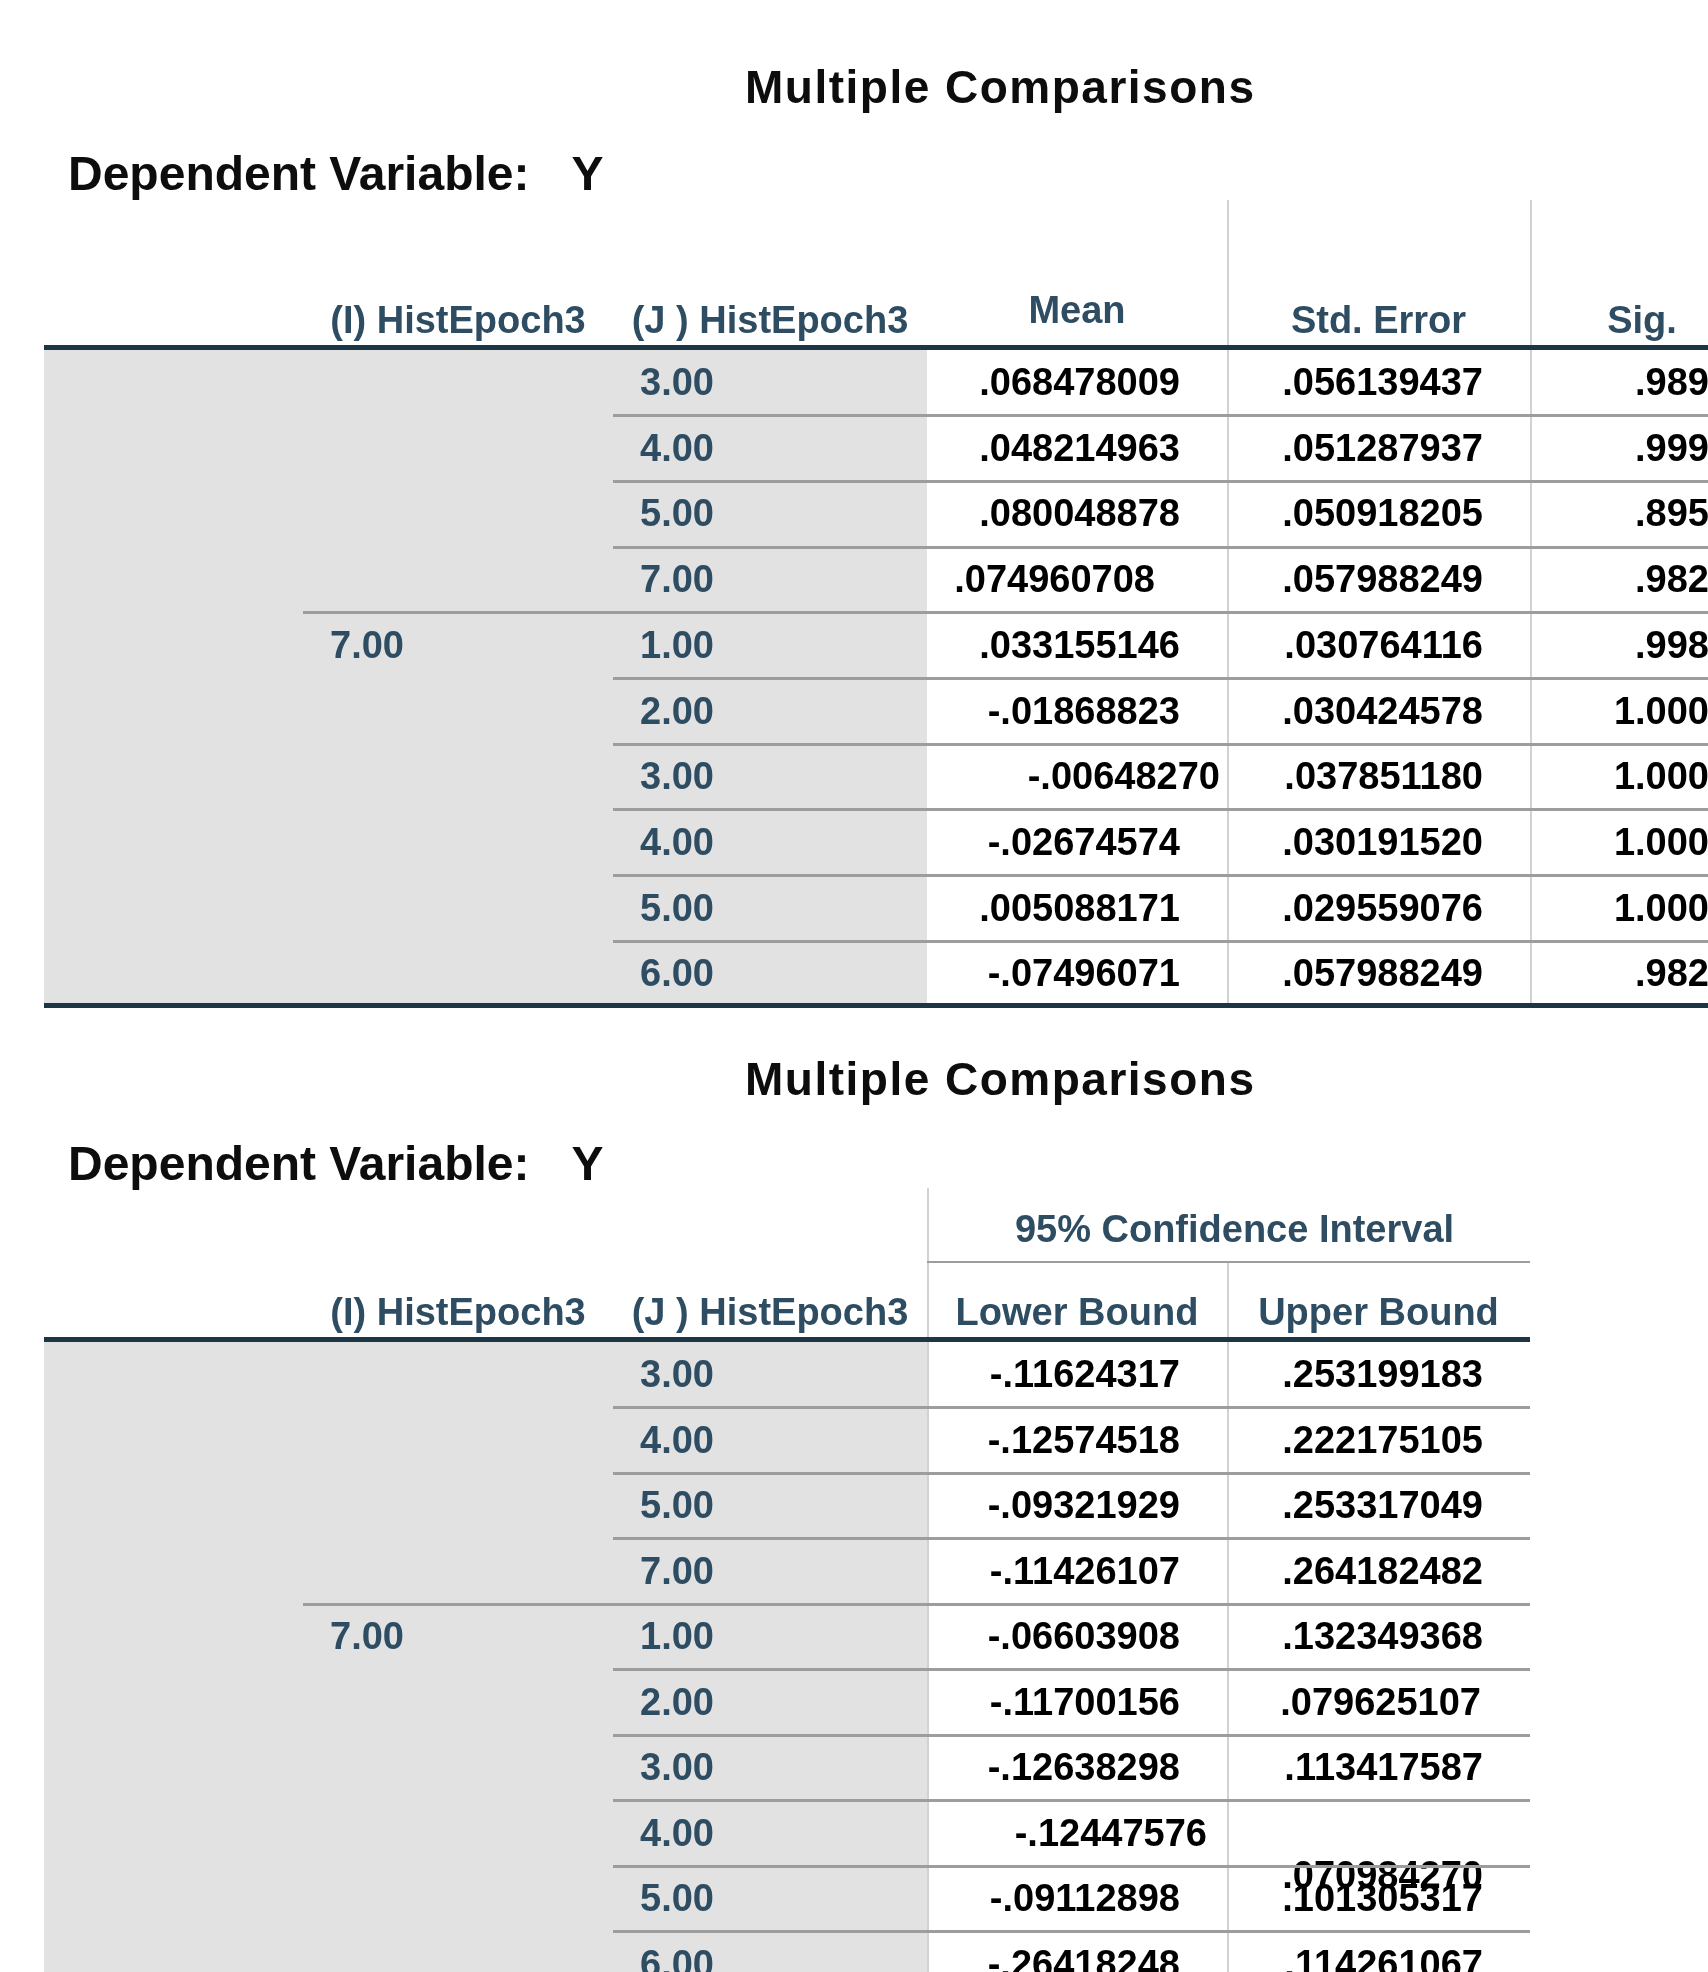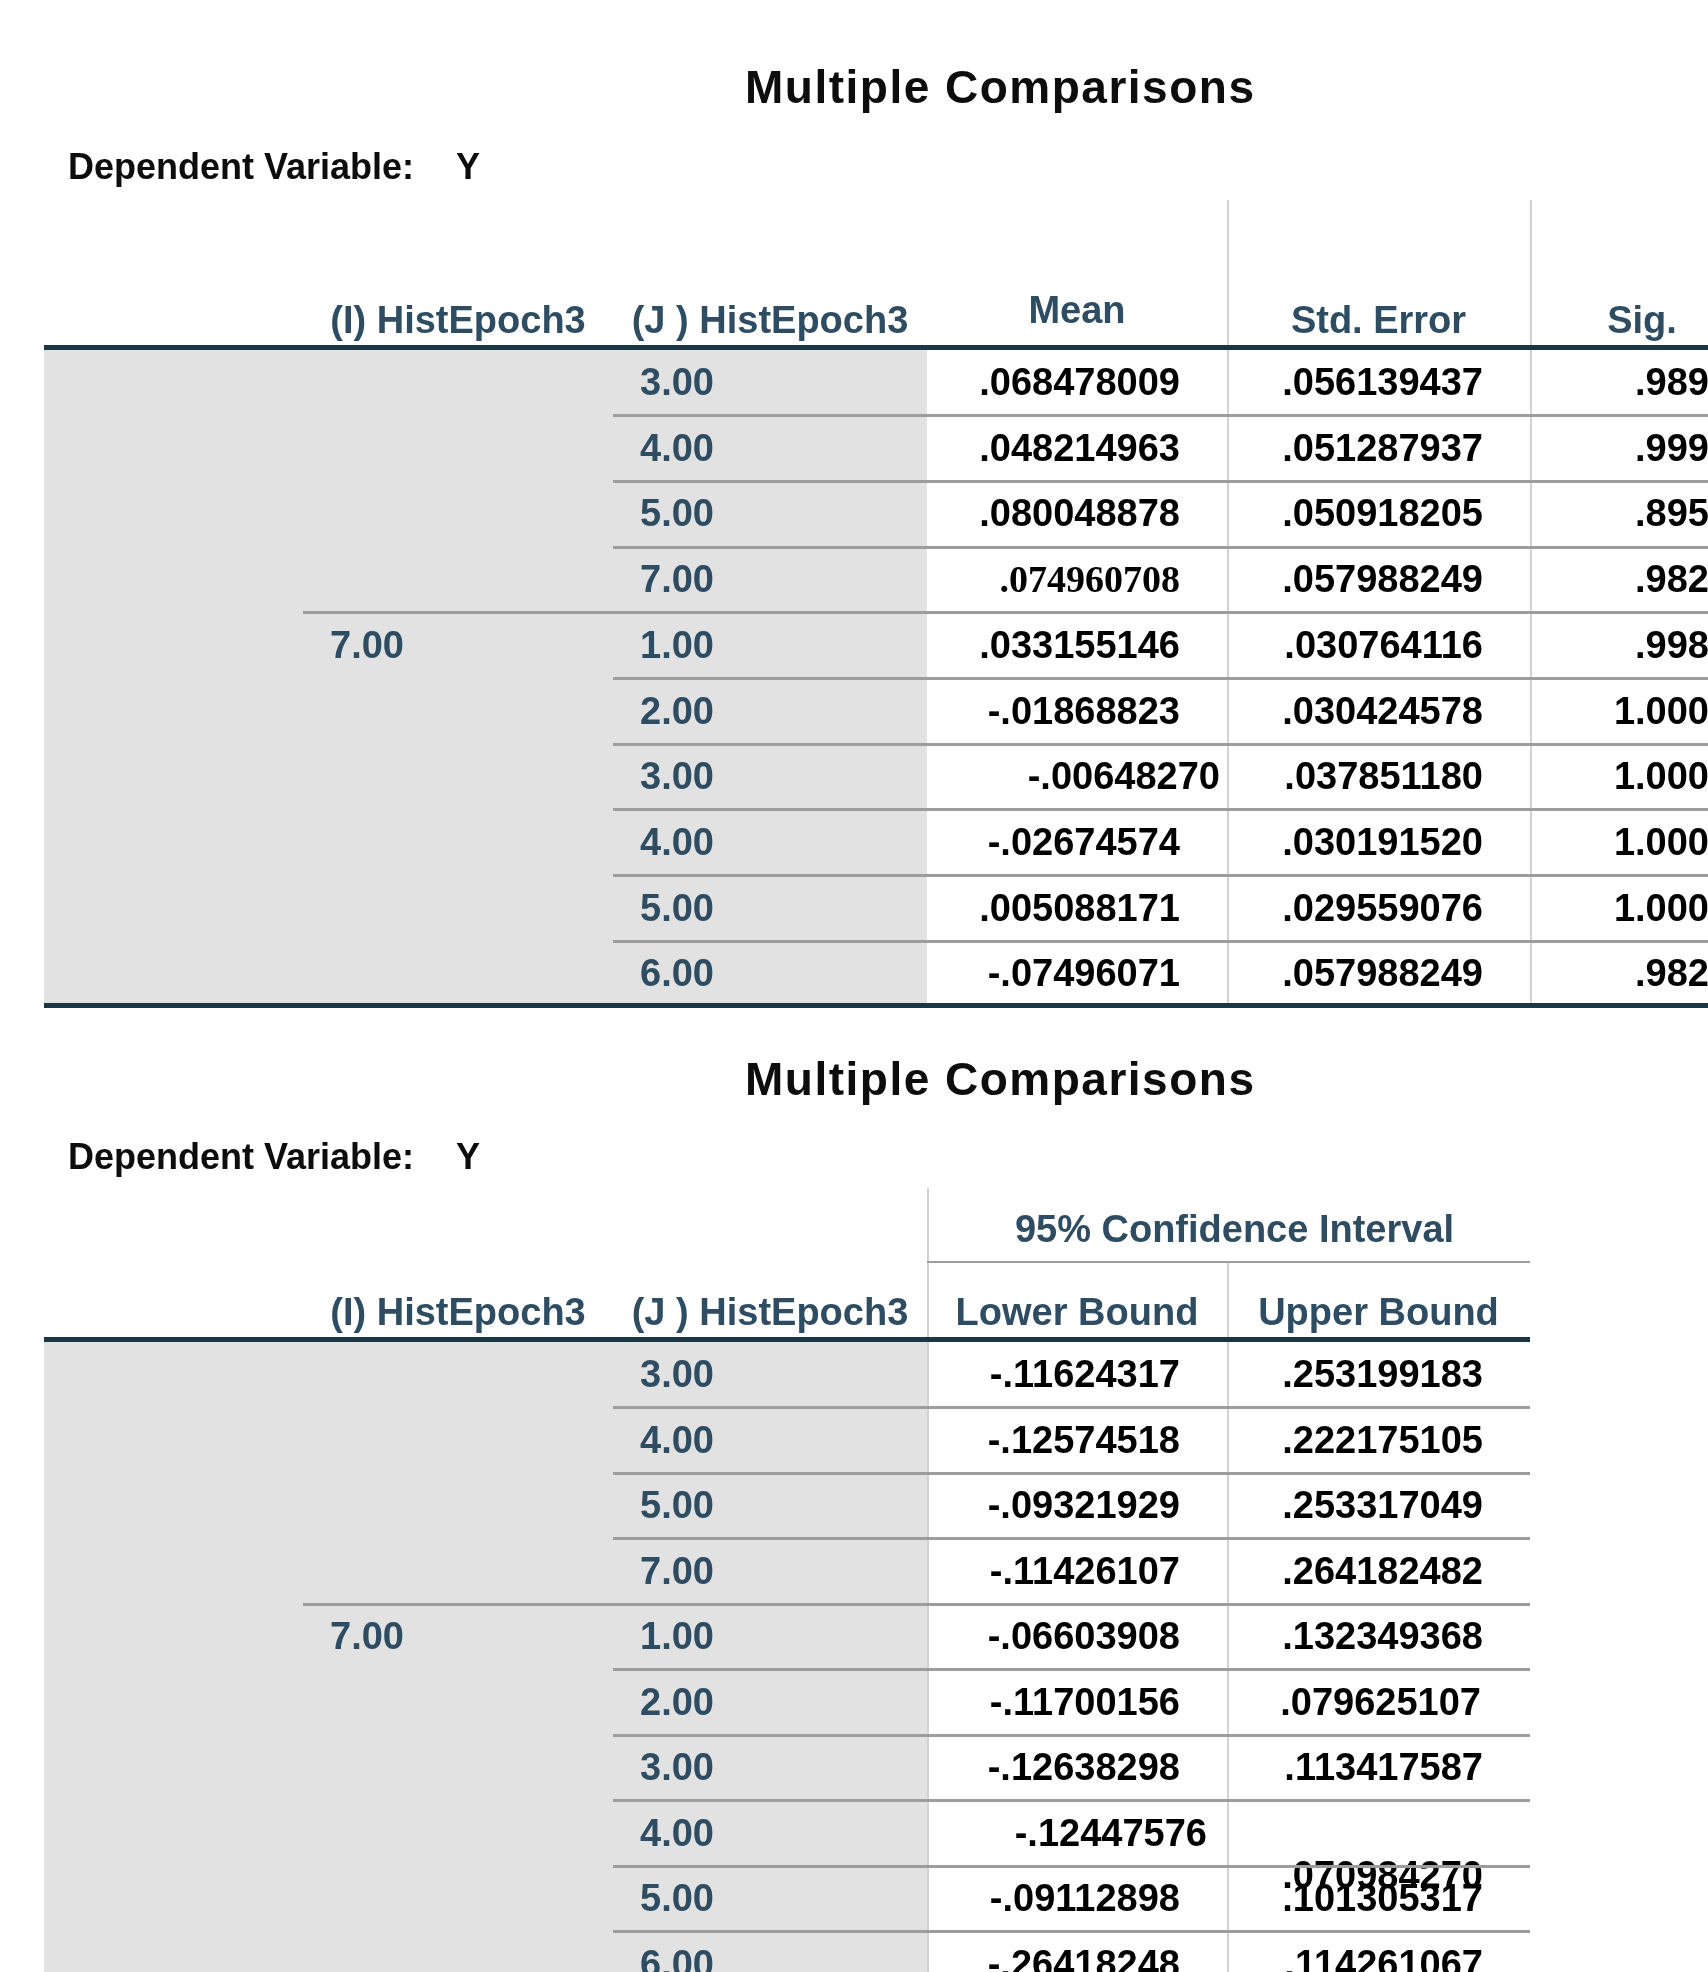--- a/index.html
+++ b/index.html
@@ -6,21 +6,21 @@
   body{
     width:1708px;height:1972px;position:relative;overflow:hidden;
     background:#ffffff;
     font-family:"Liberation Sans", sans-serif;
     font-weight:bold;
   }
   .abs{position:absolute;}
   .title{
     font-size:46px;letter-spacing:1.5px;color:#0d0d0d;white-space:nowrap;
   }
-  .dvline{font-size:36px;color:#0d0d0d;white-space:nowrap;}
+  .dvline{font-size:48px;color:#0d0d0d;white-space:nowrap;}
   .dvline .dv-val{margin-left:42px;}
   .hdr{
     color:#2e4d63;font-size:38px;text-align:center;white-space:nowrap;
     height:50px;line-height:50px;
   }
   .hdr2{
     color:#2e4d63;font-size:38px;text-align:center;
     display:flex;flex-direction:column;justify-content:flex-end;
     line-height:70px;
   }
@@ -79,21 +79,21 @@
     <div class="abs cellval" style="left:927px;width:253px;top:415.7px;height:65.7px;line-height:65.7px;">.048214963</div>
     <div class="abs cellval" style="left:1227px;width:256px;top:415.7px;height:65.7px;line-height:65.7px;">.051287937</div>
     <div class="abs cellval" style="left:1530px;width:179px;top:415.7px;height:65.7px;line-height:65.7px;">.999</div>
     <div class="abs sepline" style="left:613px;top:479.9px;width:1141px;height:3px;"></div>
     <div class="abs rowlabel" style="left:640px;width:280px;top:481.4px;height:65.7px;line-height:65.7px;">5.00</div>
     <div class="abs cellval" style="left:927px;width:253px;top:481.4px;height:65.7px;line-height:65.7px;">.080048878</div>
     <div class="abs cellval" style="left:1227px;width:256px;top:481.4px;height:65.7px;line-height:65.7px;">.050918205</div>
     <div class="abs cellval" style="left:1530px;width:179px;top:481.4px;height:65.7px;line-height:65.7px;">.895</div>
     <div class="abs sepline" style="left:613px;top:545.6px;width:1141px;height:3px;"></div>
     <div class="abs rowlabel" style="left:640px;width:280px;top:547.1px;height:65.7px;line-height:65.7px;">7.00</div>
-    <div class="abs cellval" style="left:927px;width:253px;top:547.1px;height:65.7px;line-height:65.7px;font-family:Liberation Serif, serif;">.074960708</div>
+    <div class="abs cellval" style="left:902px;width:253px;top:547.1px;height:65.7px;line-height:65.7px;">.074960708</div>
     <div class="abs cellval" style="left:1227px;width:256px;top:547.1px;height:65.7px;line-height:65.7px;">.057988249</div>
     <div class="abs cellval" style="left:1530px;width:179px;top:547.1px;height:65.7px;line-height:65.7px;">.982</div>
     <div class="abs sepline" style="left:303px;top:611.3px;width:1451px;height:3px;"></div>
     <div class="abs rowlabel" style="left:330px;width:270px;top:612.8px;height:65.7px;line-height:65.7px;">7.00</div>
     <div class="abs rowlabel" style="left:640px;width:280px;top:612.8px;height:65.7px;line-height:65.7px;">1.00</div>
     <div class="abs cellval" style="left:927px;width:253px;top:612.8px;height:65.7px;line-height:65.7px;">.033155146</div>
     <div class="abs cellval" style="left:1227px;width:256px;top:612.8px;height:65.7px;line-height:65.7px;">.030764116</div>
     <div class="abs cellval" style="left:1530px;width:179px;top:612.8px;height:65.7px;line-height:65.7px;">.998</div>
     <div class="abs sepline" style="left:613px;top:677px;width:1141px;height:3px;"></div>
     <div class="abs rowlabel" style="left:640px;width:280px;top:678.5px;height:65.7px;line-height:65.7px;">2.00</div>

